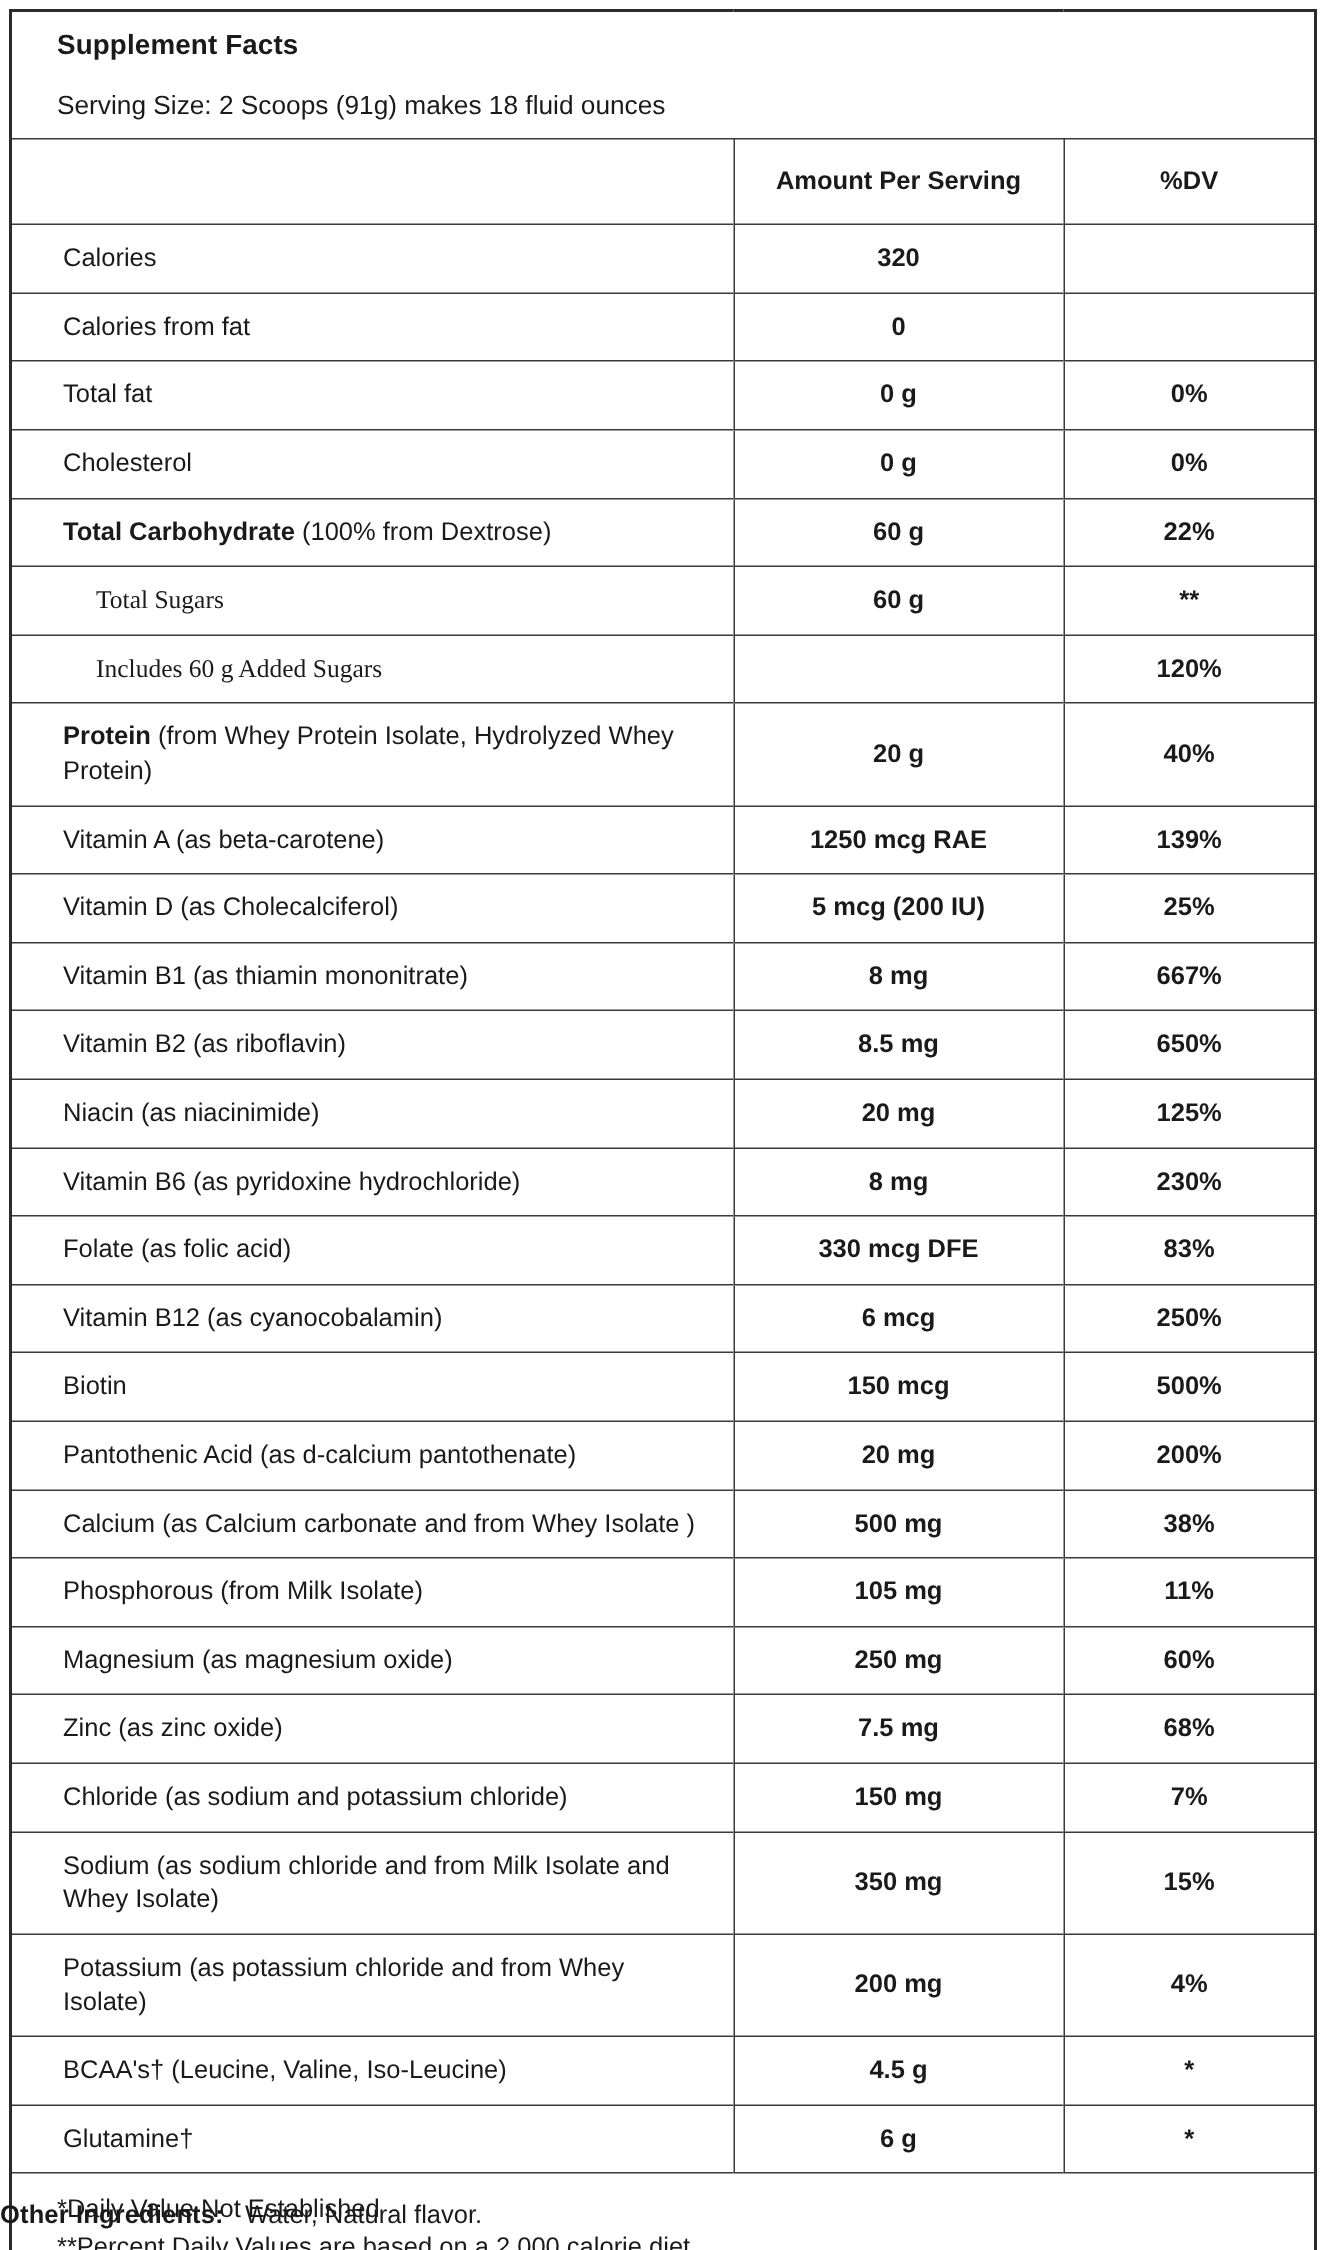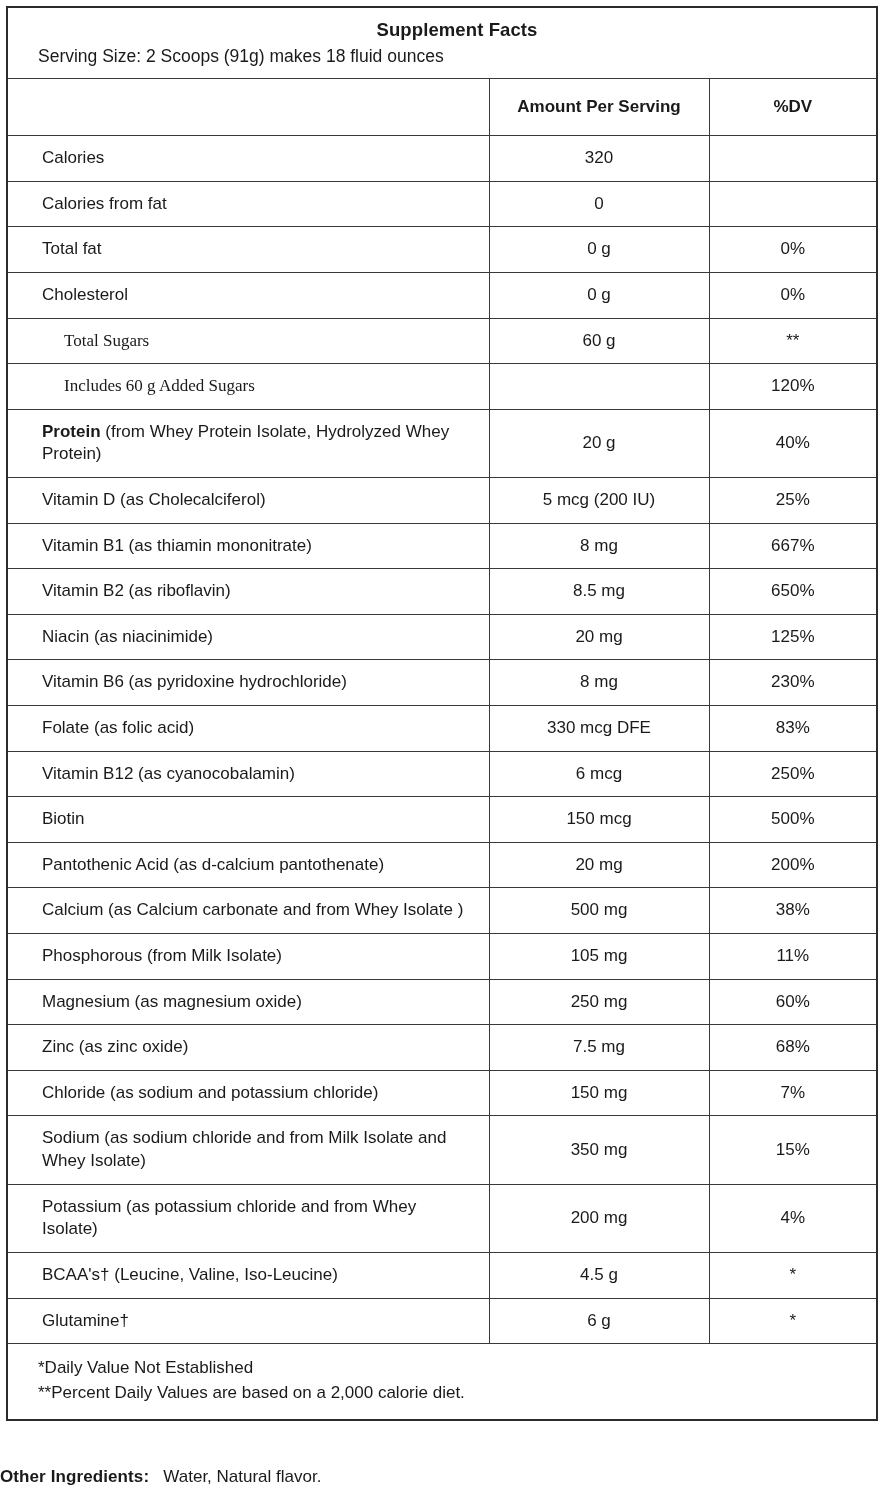--- a/index.html
+++ b/index.html
@@ -51,22 +51,21 @@
   
   .title-cell {
     padding: 10px 0 11px 30px !important;
     border-right: none !important;
   }
   .facts-title {
     font-size: 18.5px;
     font-weight: bold;
     letter-spacing: .1px;
     line-height: 1.28;
-    margin-bottom: 3px;
-    text-align: center;
+    margin-bottom: 17px;
   }
   .serving-size {
     font-size: 17.5px;
     font-weight: normal;
     line-height: 1.28;
   }
 
   
   .hdr-cell {
     text-align: center;
@@ -85,20 +84,21 @@
     text-align: left;
   }
   .name-cell.indent  { padding-left: 56px !important; font-family: Liberation Serif, serif; }
   .name-cell b { font-weight: bold; }
 
   .amt-cell, .dv-cell {
     text-align: center;
     font-size: 17px;
     line-height: 1.33;
     padding: 11px 5px !important;
+    font-weight: bold;
   }
 
   tr.row-1line td { height: 43px; }
   tr.row-2line td { height: 66px; }
 
   
   .footnote-cell {
     padding: 12px 0 14px 30px !important;
     border-right: none !important;
     font-size: 17px;
@@ -161,33 +161,43 @@
           <td class="name-cell">Total fat</td>
           <td class="amt-cell">0 g</td>
           <td class="dv-cell">0%</td>
         </tr>
         <tr class="row-1line">
           <td class="name-cell">Cholesterol</td>
           <td class="amt-cell">0 g</td>
           <td class="dv-cell">0%</td>
         </tr>
         <tr class="row-1line">
+          <td class="name-cell"><b>Total Carbohydrate</b><span> (100% from Dextrose)</span></td>
+          <td class="amt-cell">60 g</td>
+          <td class="dv-cell">22%</td>
+        </tr>
+        <tr class="row-1line">
           <td class="name-cell indent">Total Sugars</td>
           <td class="amt-cell">60 g</td>
           <td class="dv-cell">**</td>
         </tr>
         <tr class="row-1line">
           <td class="name-cell indent">Includes 60 g Added Sugars</td>
           <td class="amt-cell"></td>
           <td class="dv-cell">120%</td>
         </tr>
         <tr class="row-2line">
           <td class="name-cell"><b>Protein</b><span> (from Whey Protein Isolate, Hydrolyzed Whey Protein)</span></td>
           <td class="amt-cell">20 g</td>
           <td class="dv-cell">40%</td>
+        </tr>
+        <tr class="row-1line">
+          <td class="name-cell">Vitamin A (as beta-carotene)</td>
+          <td class="amt-cell">1250 mcg RAE</td>
+          <td class="dv-cell">139%</td>
         </tr>
         <tr class="row-1line">
           <td class="name-cell">Vitamin D (as Cholecalciferol)</td>
           <td class="amt-cell">5 mcg (200 IU)</td>
           <td class="dv-cell">25%</td>
         </tr>
         <tr class="row-1line">
           <td class="name-cell">Vitamin B1 (as thiamin mononitrate)</td>
           <td class="amt-cell">8 mg</td>
           <td class="dv-cell">667%</td>

